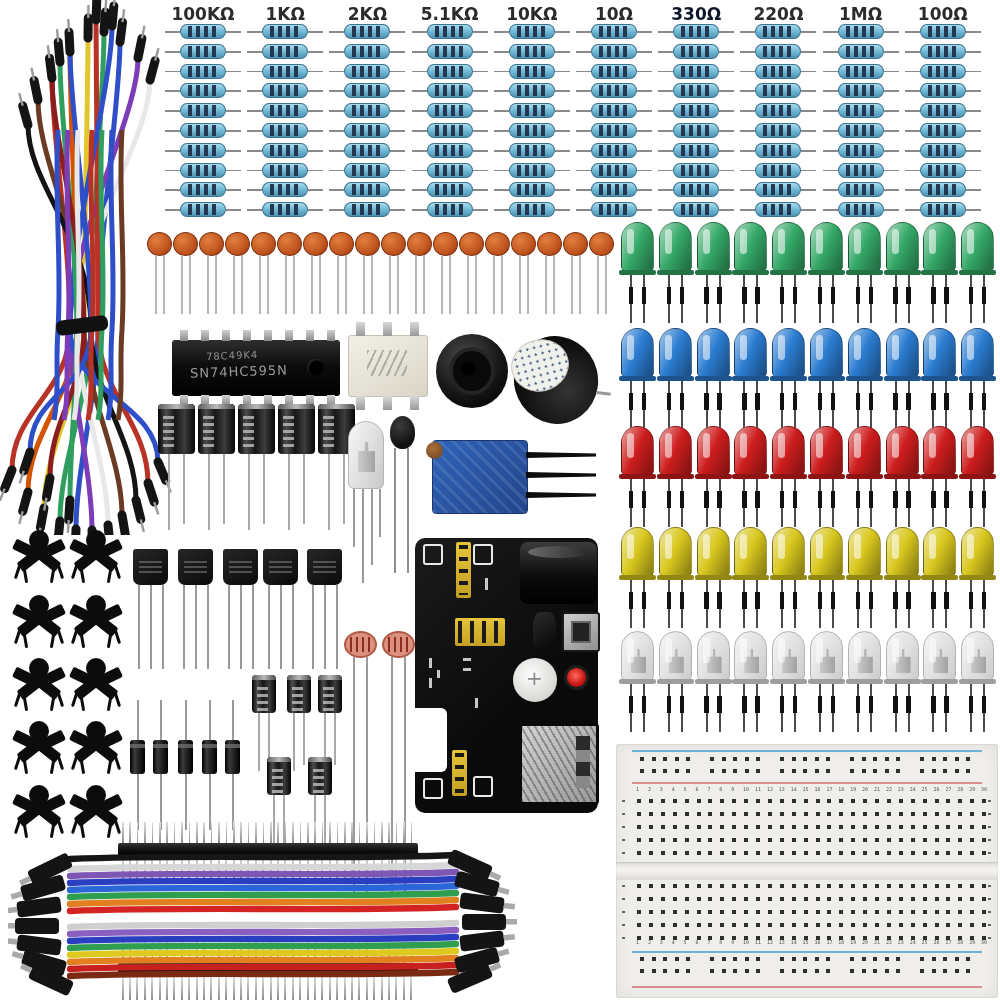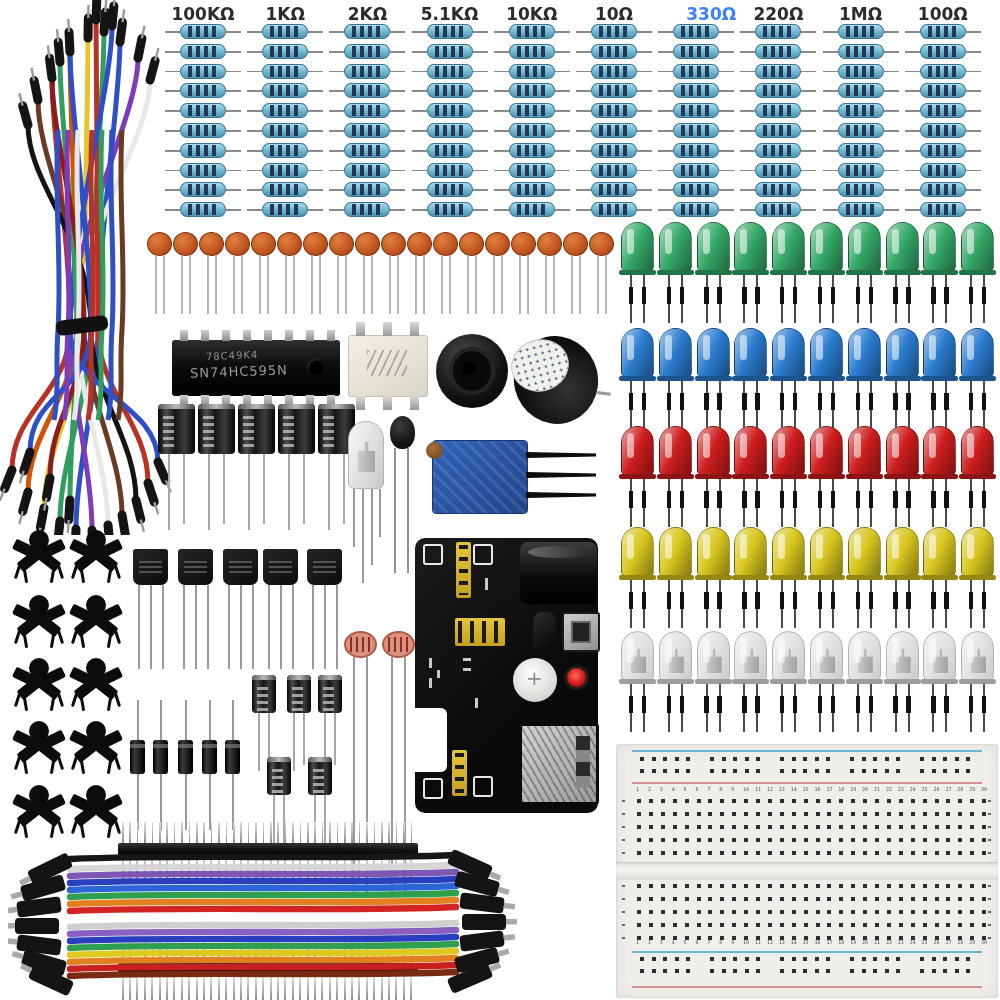--- a/index.html
+++ b/index.html
@@ -874,21 +874,21 @@
           <div class="r-lead r"></div>
           <div class="r-body">
             <div class="r-band" style="left: 7px; background: rgb(29, 44, 69);"></div>
             <div class="r-band" style="left: 15px; background: rgb(29, 44, 69);"></div>
             <div class="r-band" style="left: 23px; background: rgb(29, 44, 69);"></div>
             <div class="r-band" style="left: 31px; background: rgb(29, 44, 69);"></div>
           </div>
         </div>
       </div>
       <div class="r-col" style="left: 656.2px;">
-        <div class="r-label" style="color: #3b82f6; text-align: right;">330Ω</div>
+        <div class="r-label" style="color: #0f172a;">330Ω</div>
         <div class="resistor" style="top: 24px;">
           <div class="r-lead l"></div>
           <div class="r-lead r"></div>
           <div class="r-body">
             <div class="r-band" style="left: 7px; background: rgb(29, 44, 69);"></div>
             <div class="r-band" style="left: 15px; background: rgb(29, 44, 69);"></div>
             <div class="r-band" style="left: 23px; background: rgb(29, 44, 69);"></div>
             <div class="r-band" style="left: 31px; background: rgb(29, 44, 69);"></div>
           </div>
         </div>

